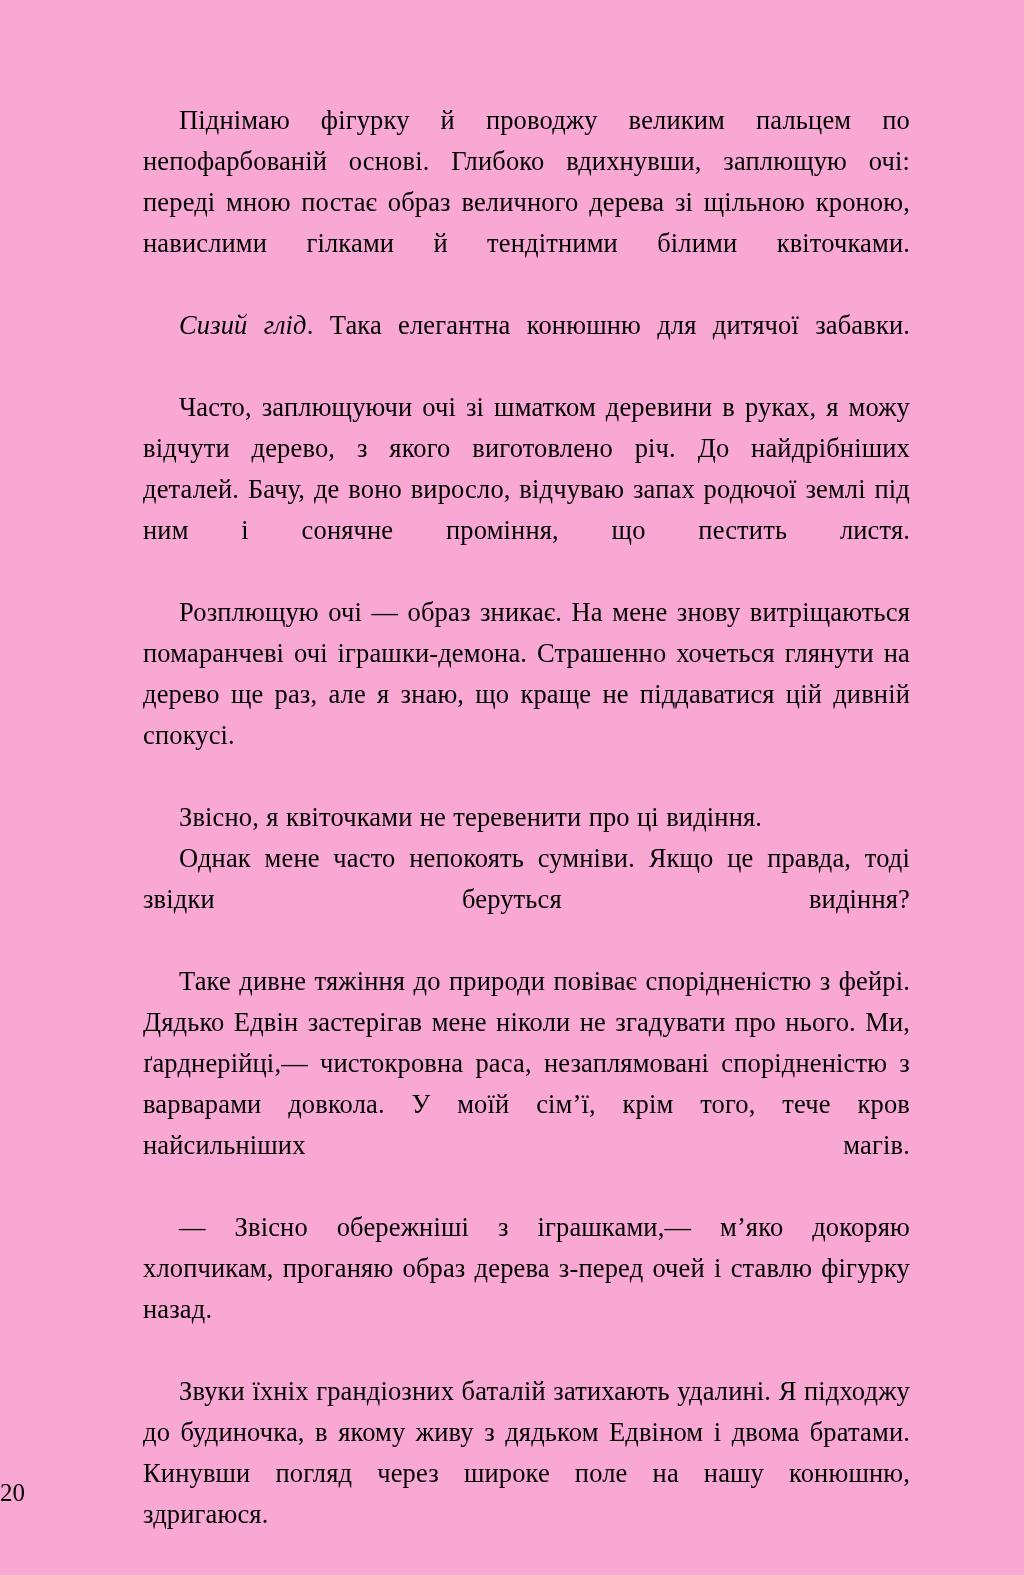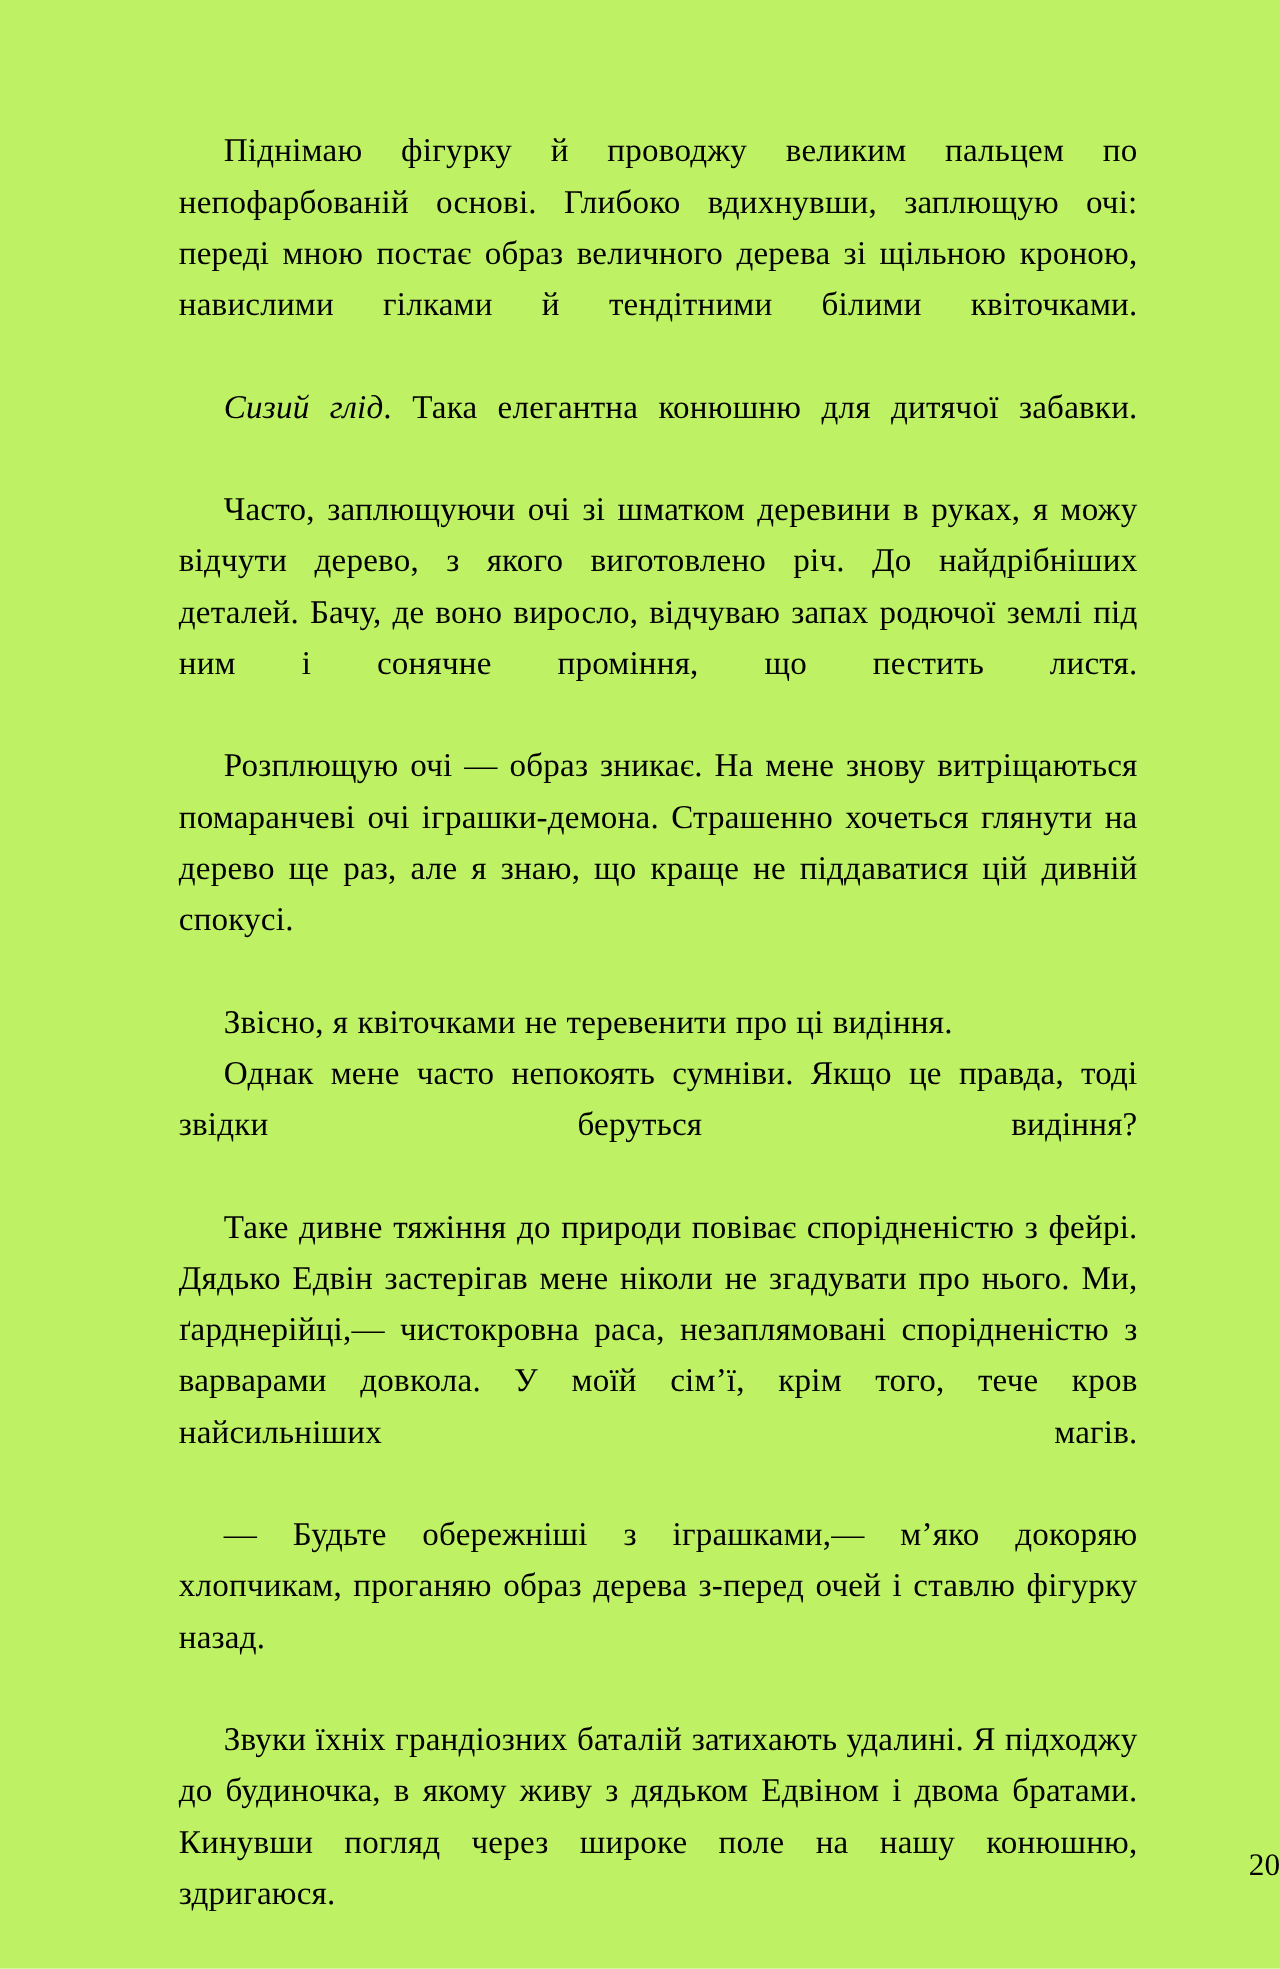--- a/index.html
+++ b/index.html
@@ -12,21 +12,21 @@
     background: #ffffff;
     font-family: "Liberation Serif", "DejaVu Serif", serif;
     color: #000000;
     overflow: hidden;
   }
 
   .page {
     position: relative;
     width: 1024px;
     height: 1575px;
-    background: #bef264;
+    background: #f9a8d4;
     box-sizing: border-box;
   }
 
   .text-block {
     position: absolute;
     left: 143px;
     top: 100px;
     width: 767px;
     text-align: justify;
     text-justify: inter-word;
@@ -56,21 +56,21 @@
 
   .italic {
     font-style: italic;
   }
 
   .page-number {
     position: absolute;
     left: 0;
     top: 1478px;
     width: 1024px;
-    text-align: right;
+    text-align: left;
     font-size: 25px;
     line-height: 30px;
     color: #000000;
     font-family: "Liberation Serif", "DejaVu Serif", serif;
   }
 </style>
 </head>
 <body>
 
 <div class="page">
@@ -84,21 +84,21 @@
     <p>Часто, заплющуючи очі зі шматком деревини в руках, я можу відчути дерево, з якого виготовлено річ. До найдрібніших деталей. Бачу, де воно виросло, відчуваю запах родючої землі під ним і сонячне проміння, що пестить листя.</p>
 
     <p>Розплющую очі — образ зникає. На мене знову витріщаються помаранчеві очі іграшки-демона. Страшенно хочеться глянути на дерево ще раз, але я знаю, що краще не піддаватися цій дивній спокусі.</p>
 
     <p class="no-stretch">Звісно, я квіточками не теревенити про ці видіння.</p>
 
     <p>Однак мене часто непокоять сумніви. Якщо це правда, тоді звідки беруться видіння?</p>
 
     <p>Таке дивне тяжіння до природи повіває спорідненістю з фейрі. Дядько Едвін застерігав мене ніколи не згадувати про нього. Ми, ґарднерійці,— чистокровна раса, незаплямовані спорідненістю з варварами довкола. У моїй сім’ї, крім того, тече кров найсильніших магів.</p>
 
-    <p>— Будьте обережніші з іграшками,— м’яко докоряю хлопчикам, проганяю образ дерева з-перед очей і ставлю фігурку назад.</p>
+    <p>— Звісно обережніші з іграшками,— м’яко докоряю хлопчикам, проганяю образ дерева з-перед очей і ставлю фігурку назад.</p>
 
     <p>Звуки їхніх грандіозних баталій затихають удалині. Я підходжу до будиночка, в якому живу з дядьком Едвіном і двома братами. Кинувши погляд через широке поле на нашу конюшню, здригаюся.</p>
 
   </div>
 
   <div class="page-number">20</div>
 
 </div>
 
 </body></html>

